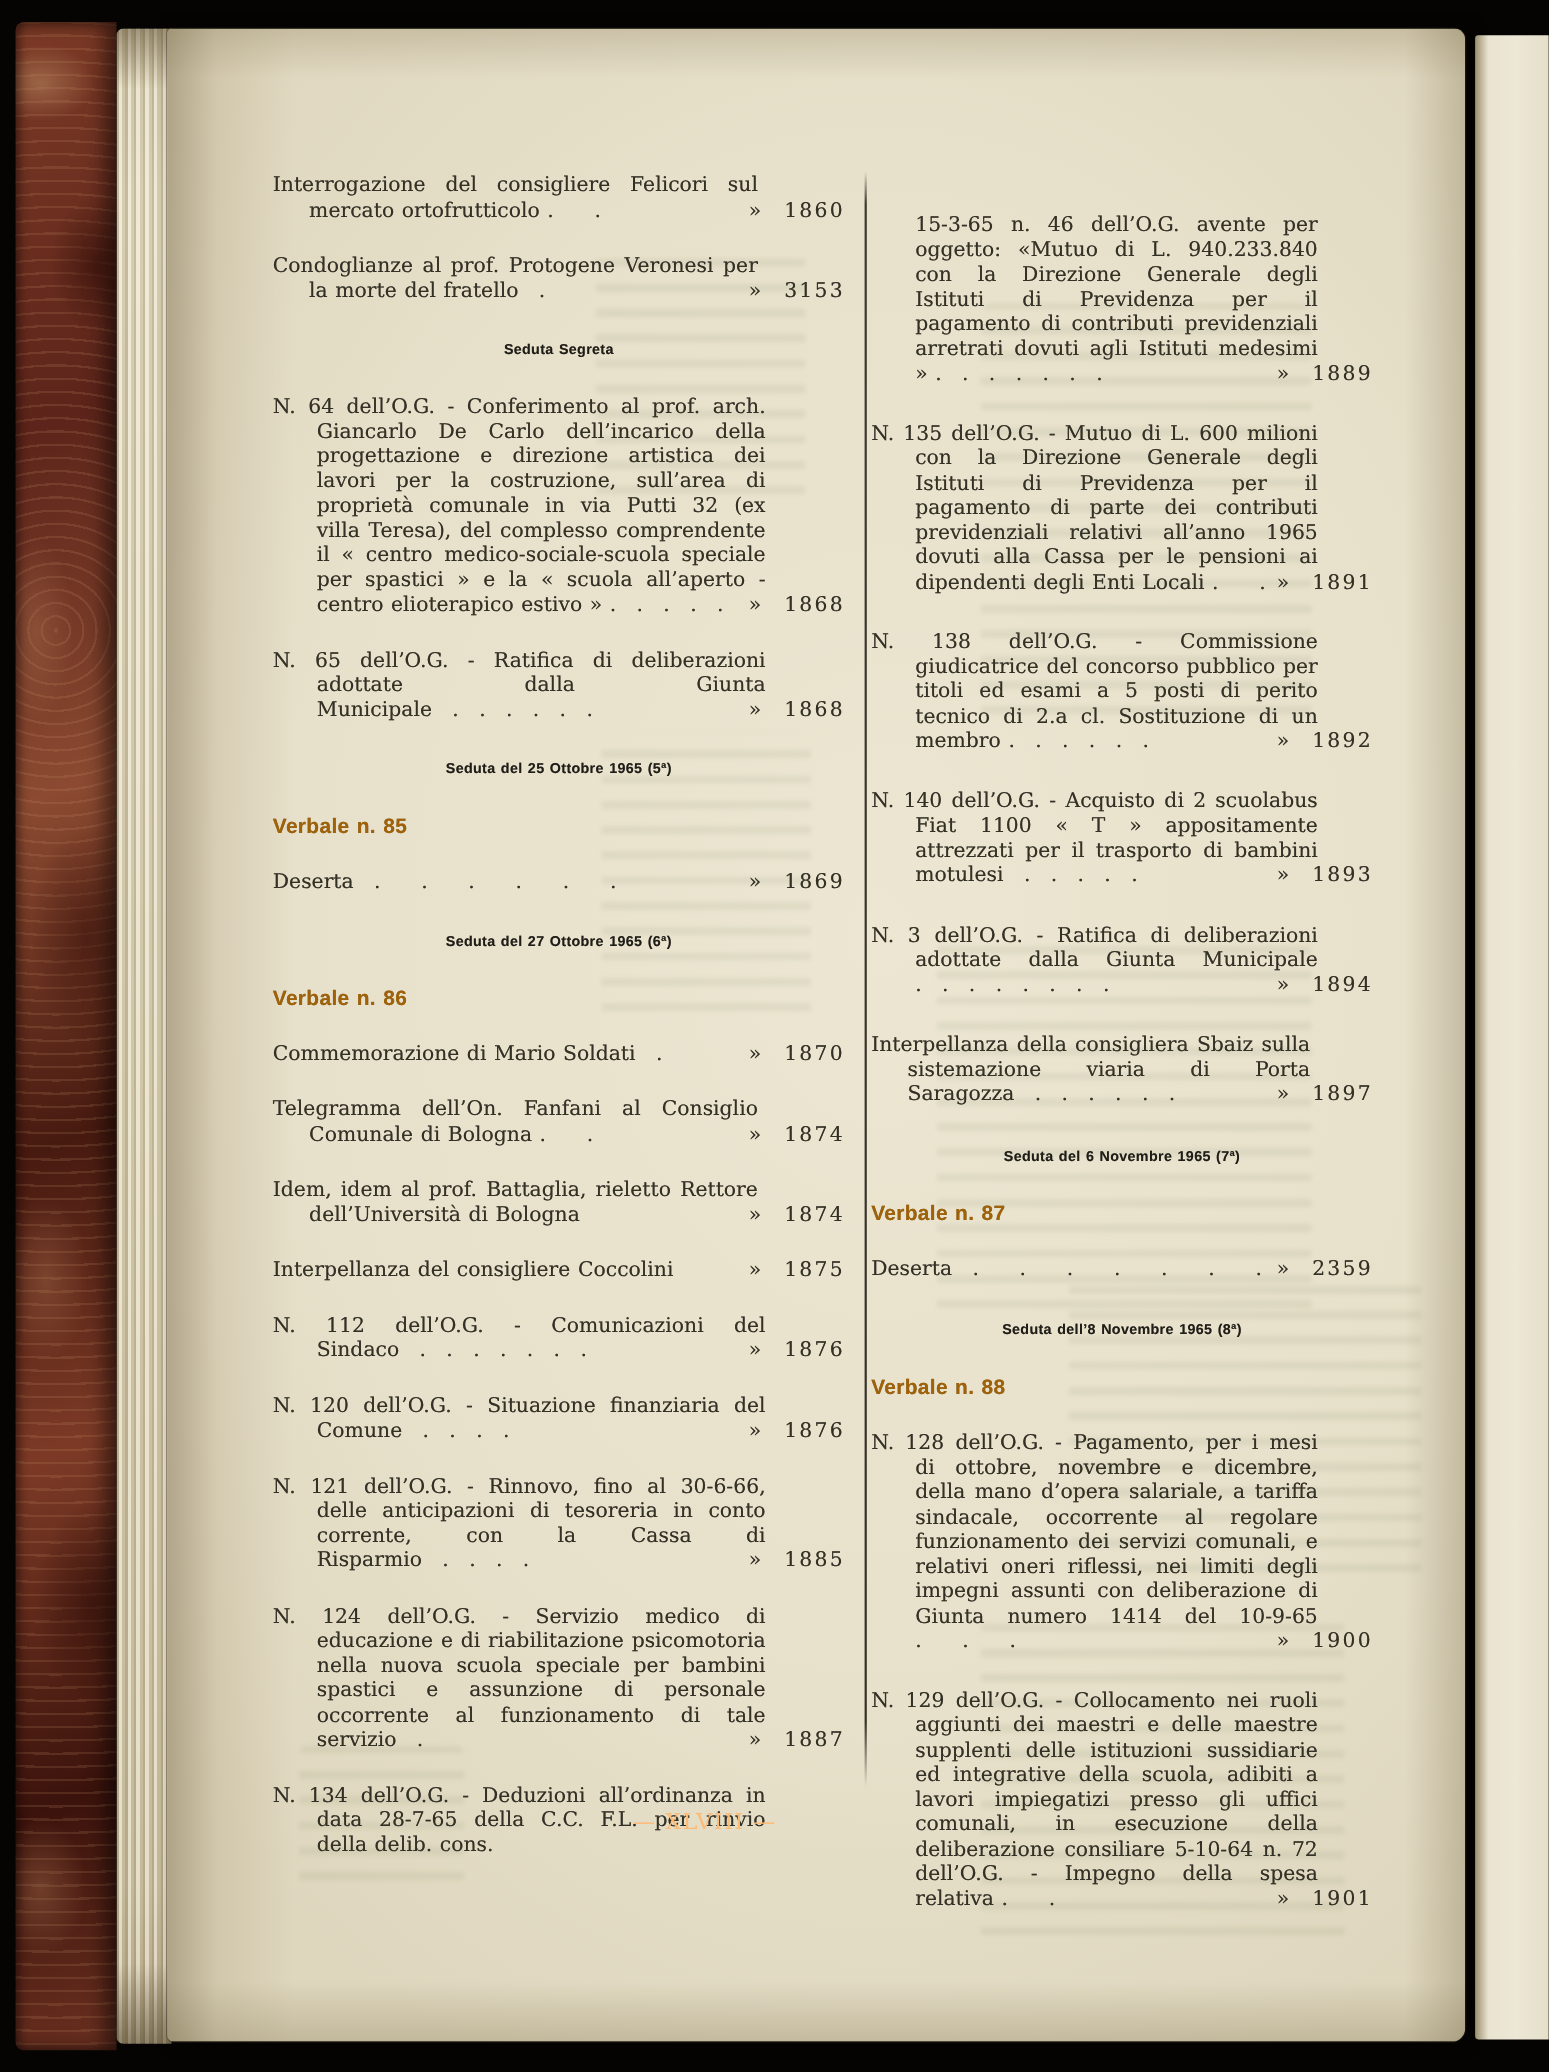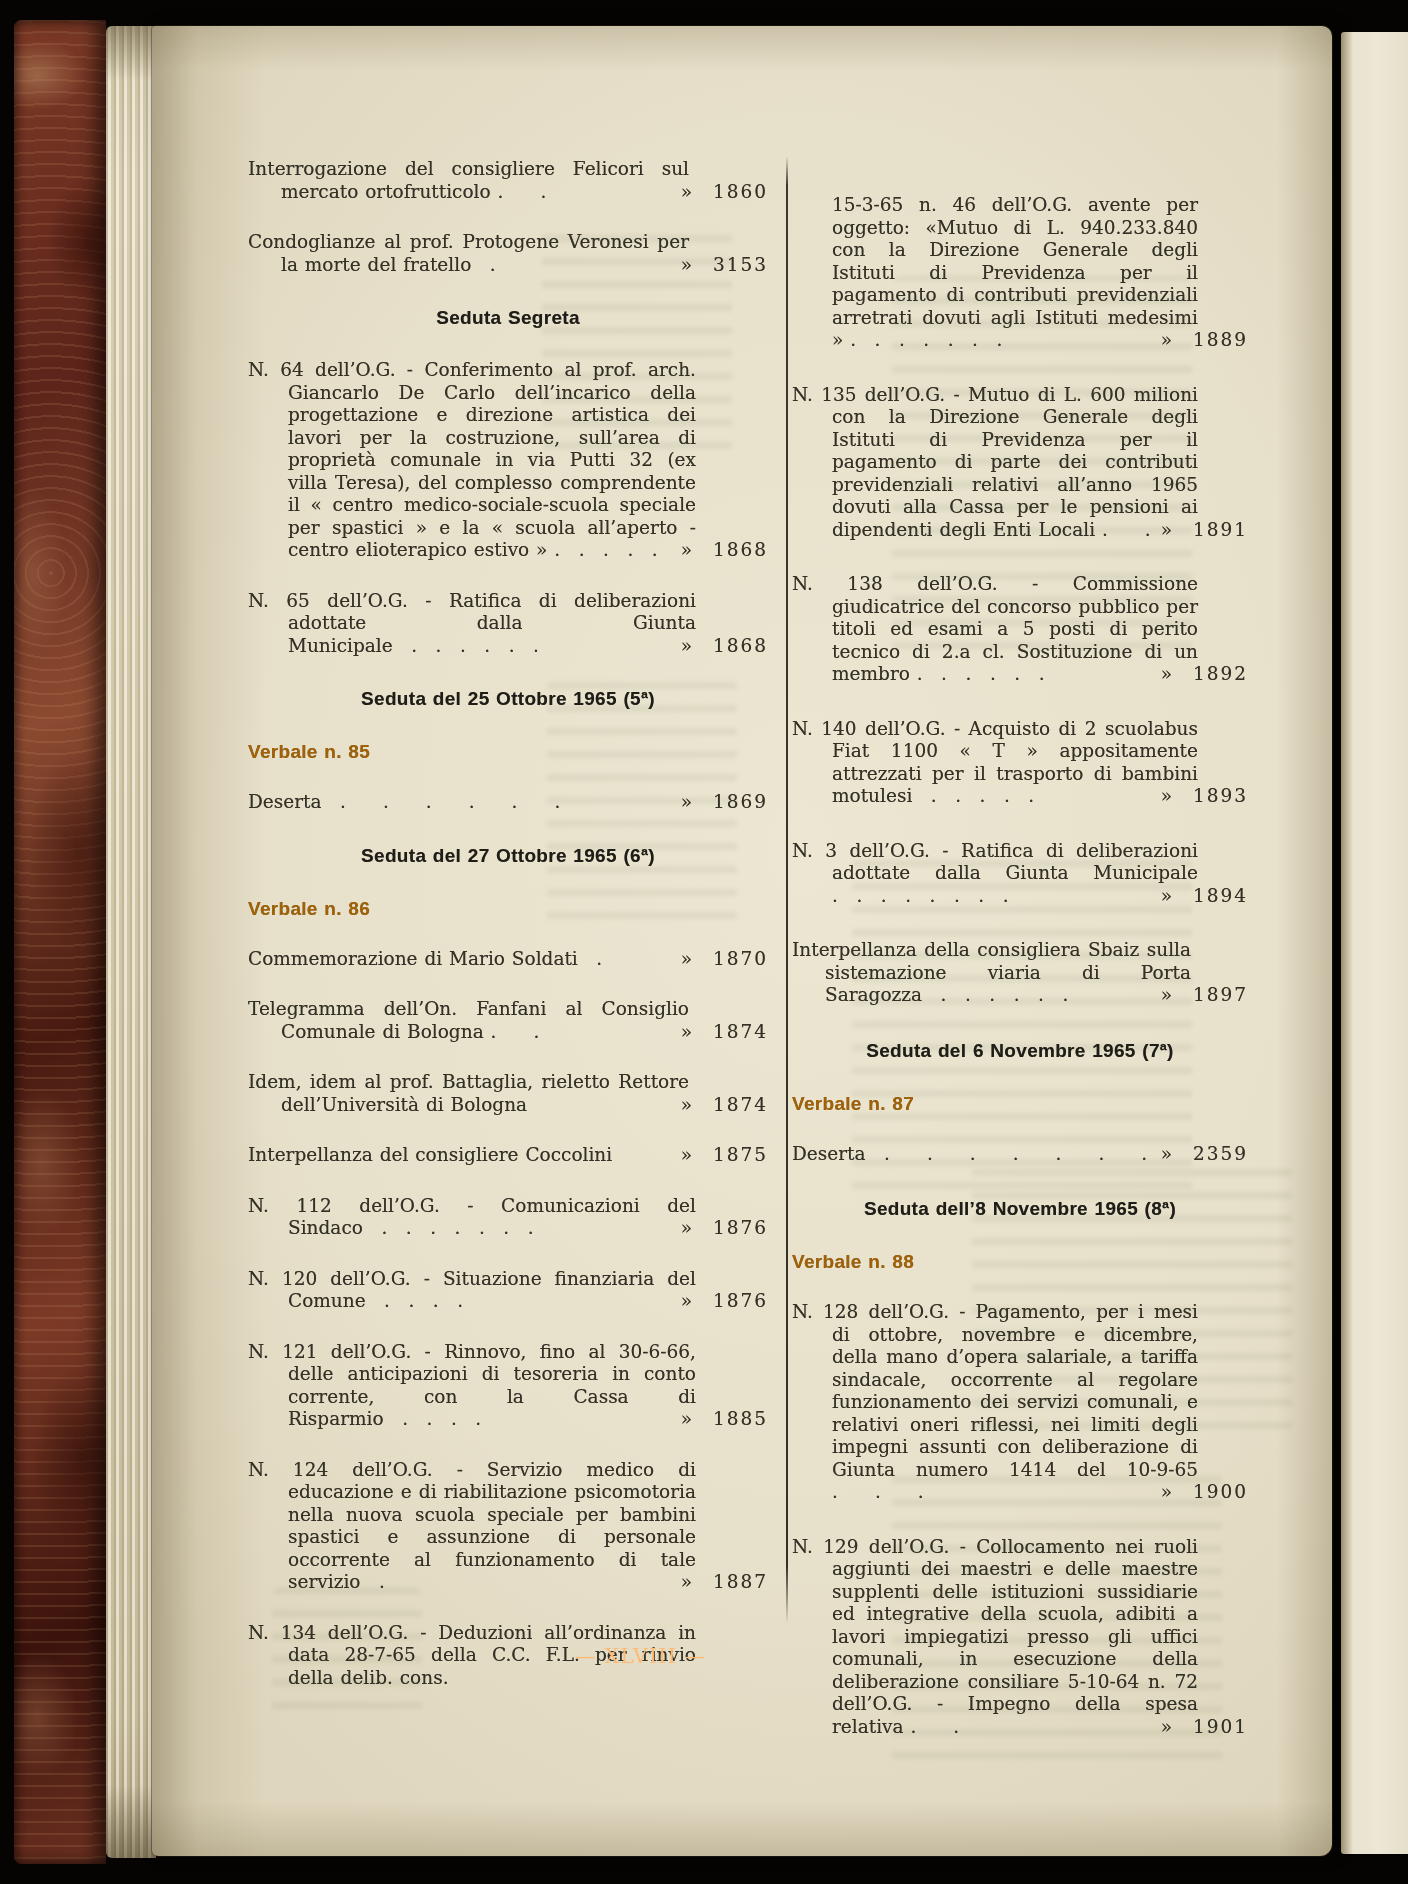--- a/index.html
+++ b/index.html
@@ -87,21 +87,21 @@
   .hang    { padding-left: 40px; text-indent: -40px; }
   .hang-sm { padding-left: 33px; text-indent: -33px; }
   .block   { padding-left: 40px; margin-top: 36px; }
 
   .ref { position: absolute; right: 0; bottom: 0; white-space: nowrap; }
   .ref .guillemet { margin-right: 16px; }
   .ref .num { display: inline-block; min-width: 60px; text-align: right; letter-spacing: 2px; }
 
   .heading {
     font-family: "Liberation Sans", sans-serif;
-    font-weight: bold; font-size: 19px; line-height: 23px;
+    font-weight: bold; font-size: 13px; line-height: 23px;
     text-align: center; letter-spacing: .3px;
     color: #1f1d18;
     margin: 30px 0;
   }
   .label {
     font-family: "Liberation Sans", sans-serif;
     font-weight: bold; font-size: 19px; line-height: 23px;
     text-align: left; letter-spacing: .3px;
     color: #a16207;
     margin: 28px 0;

